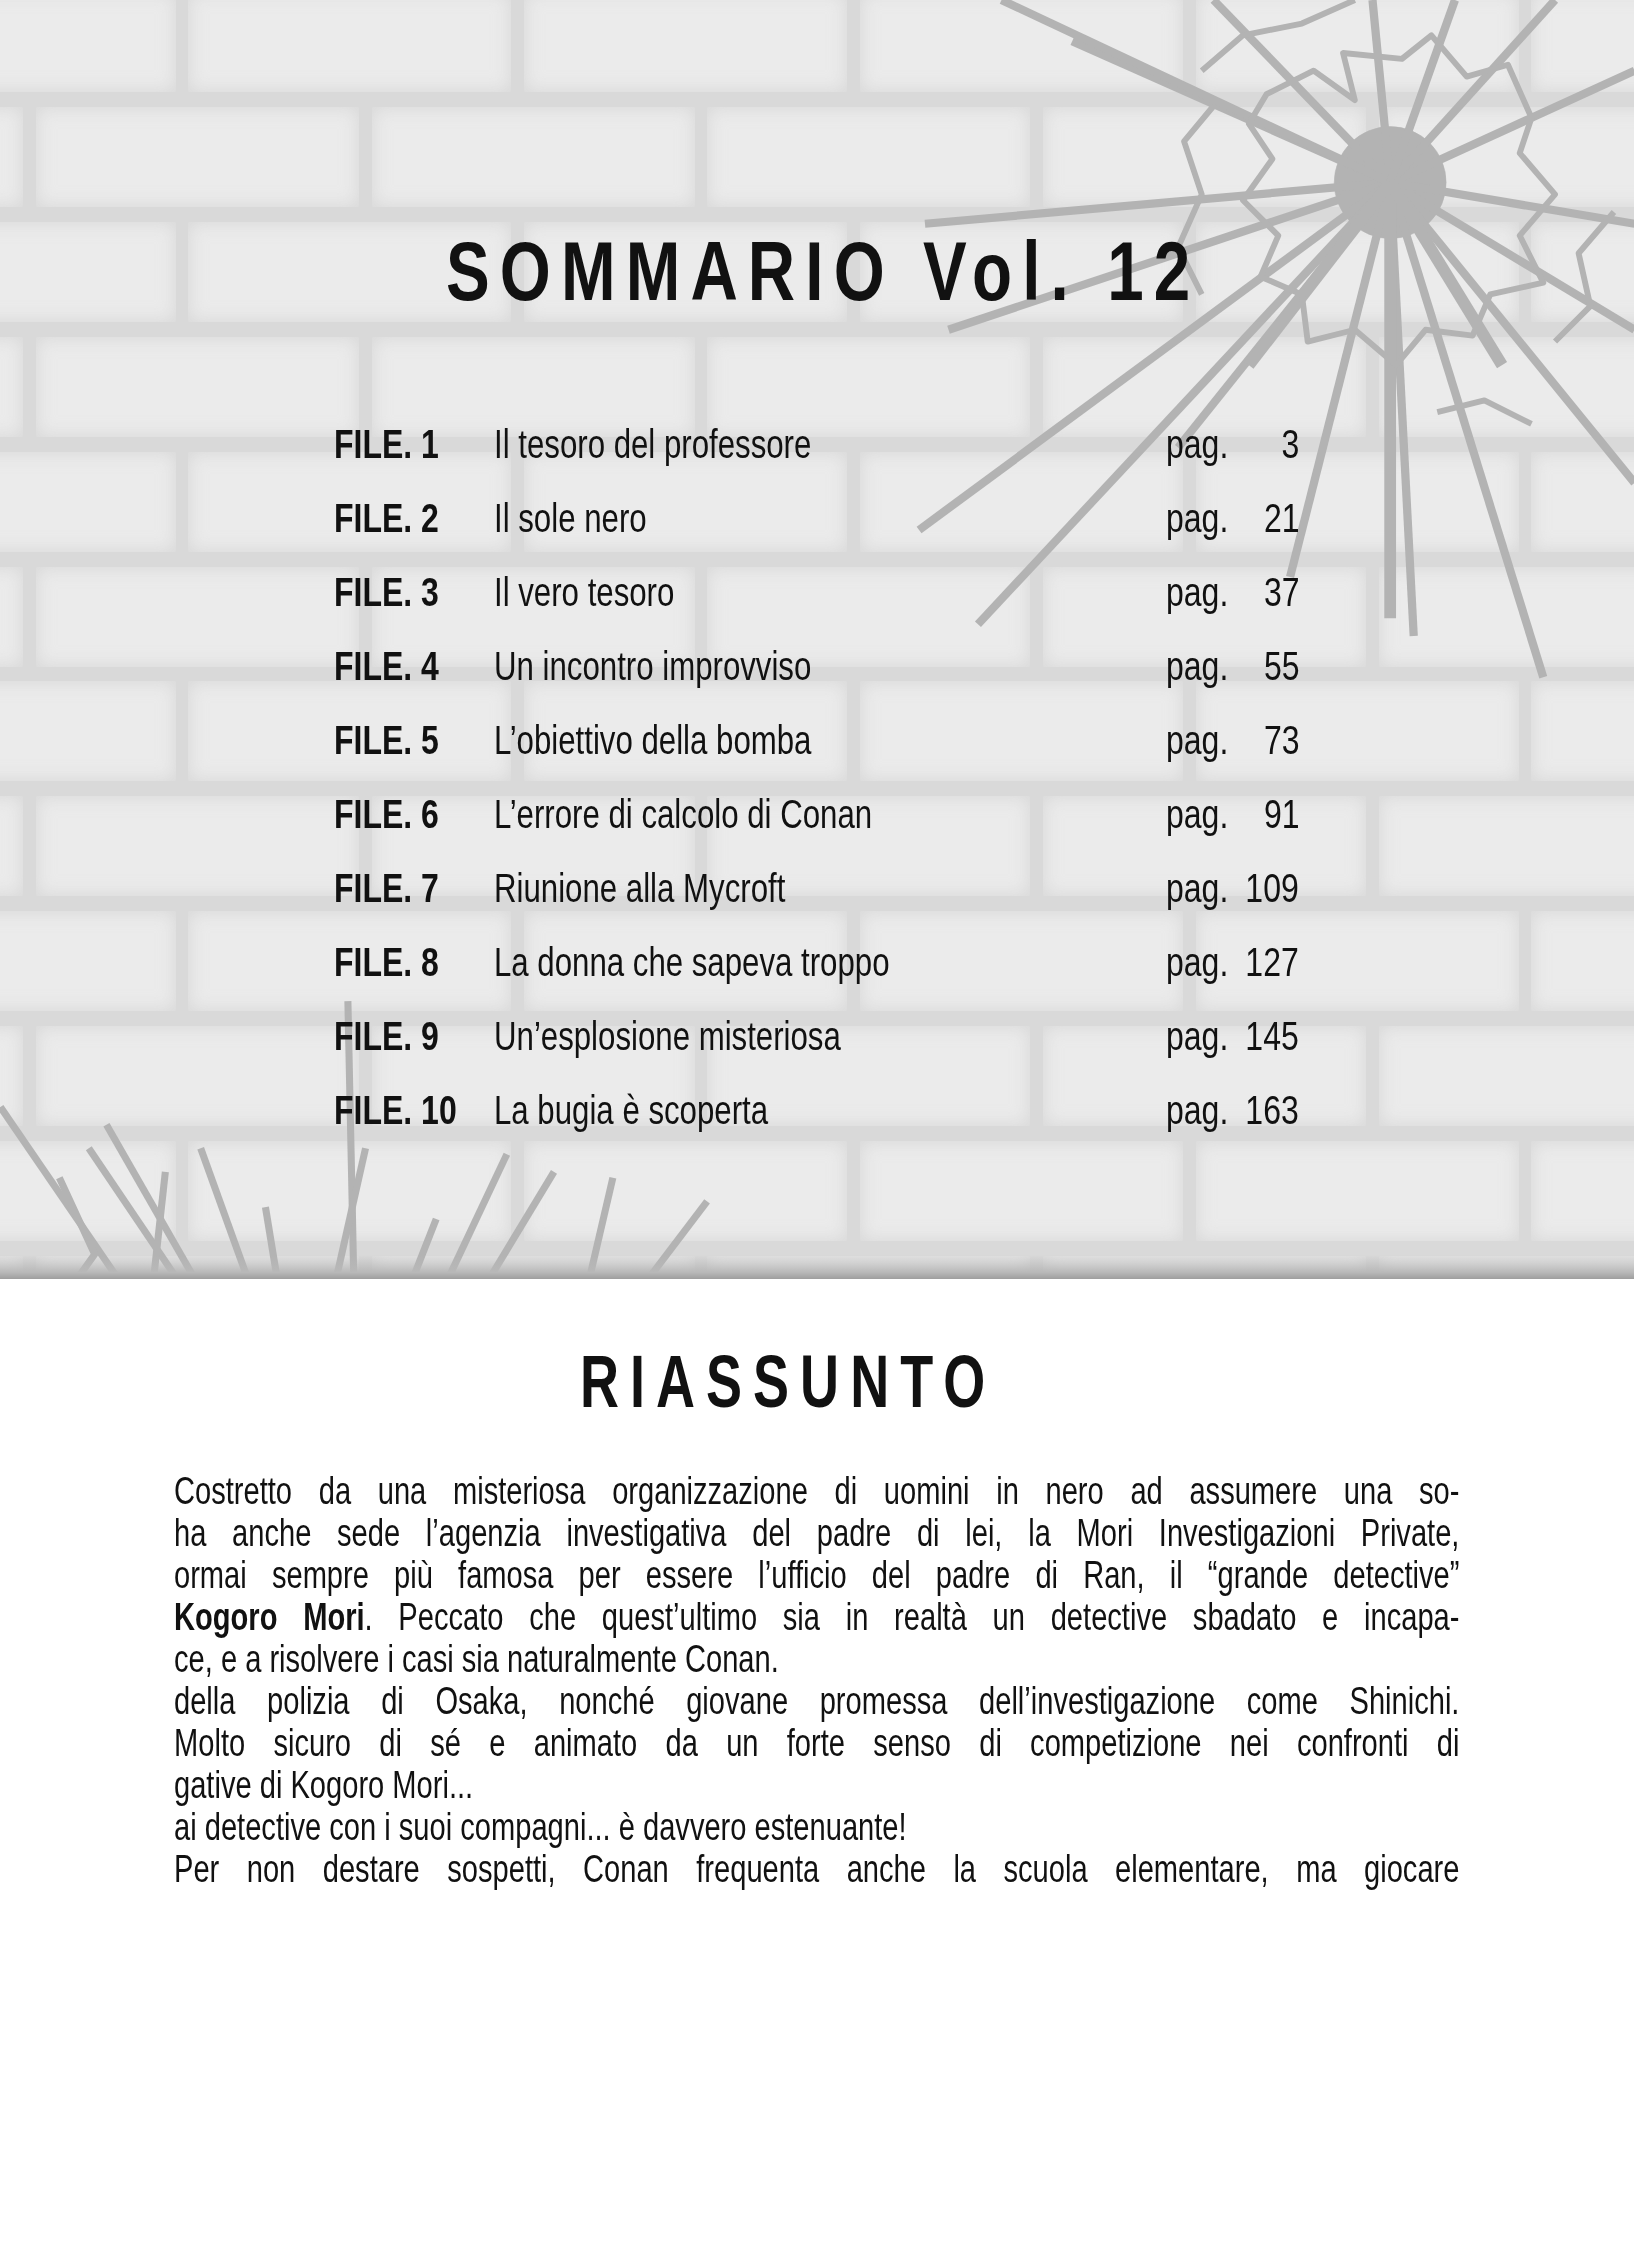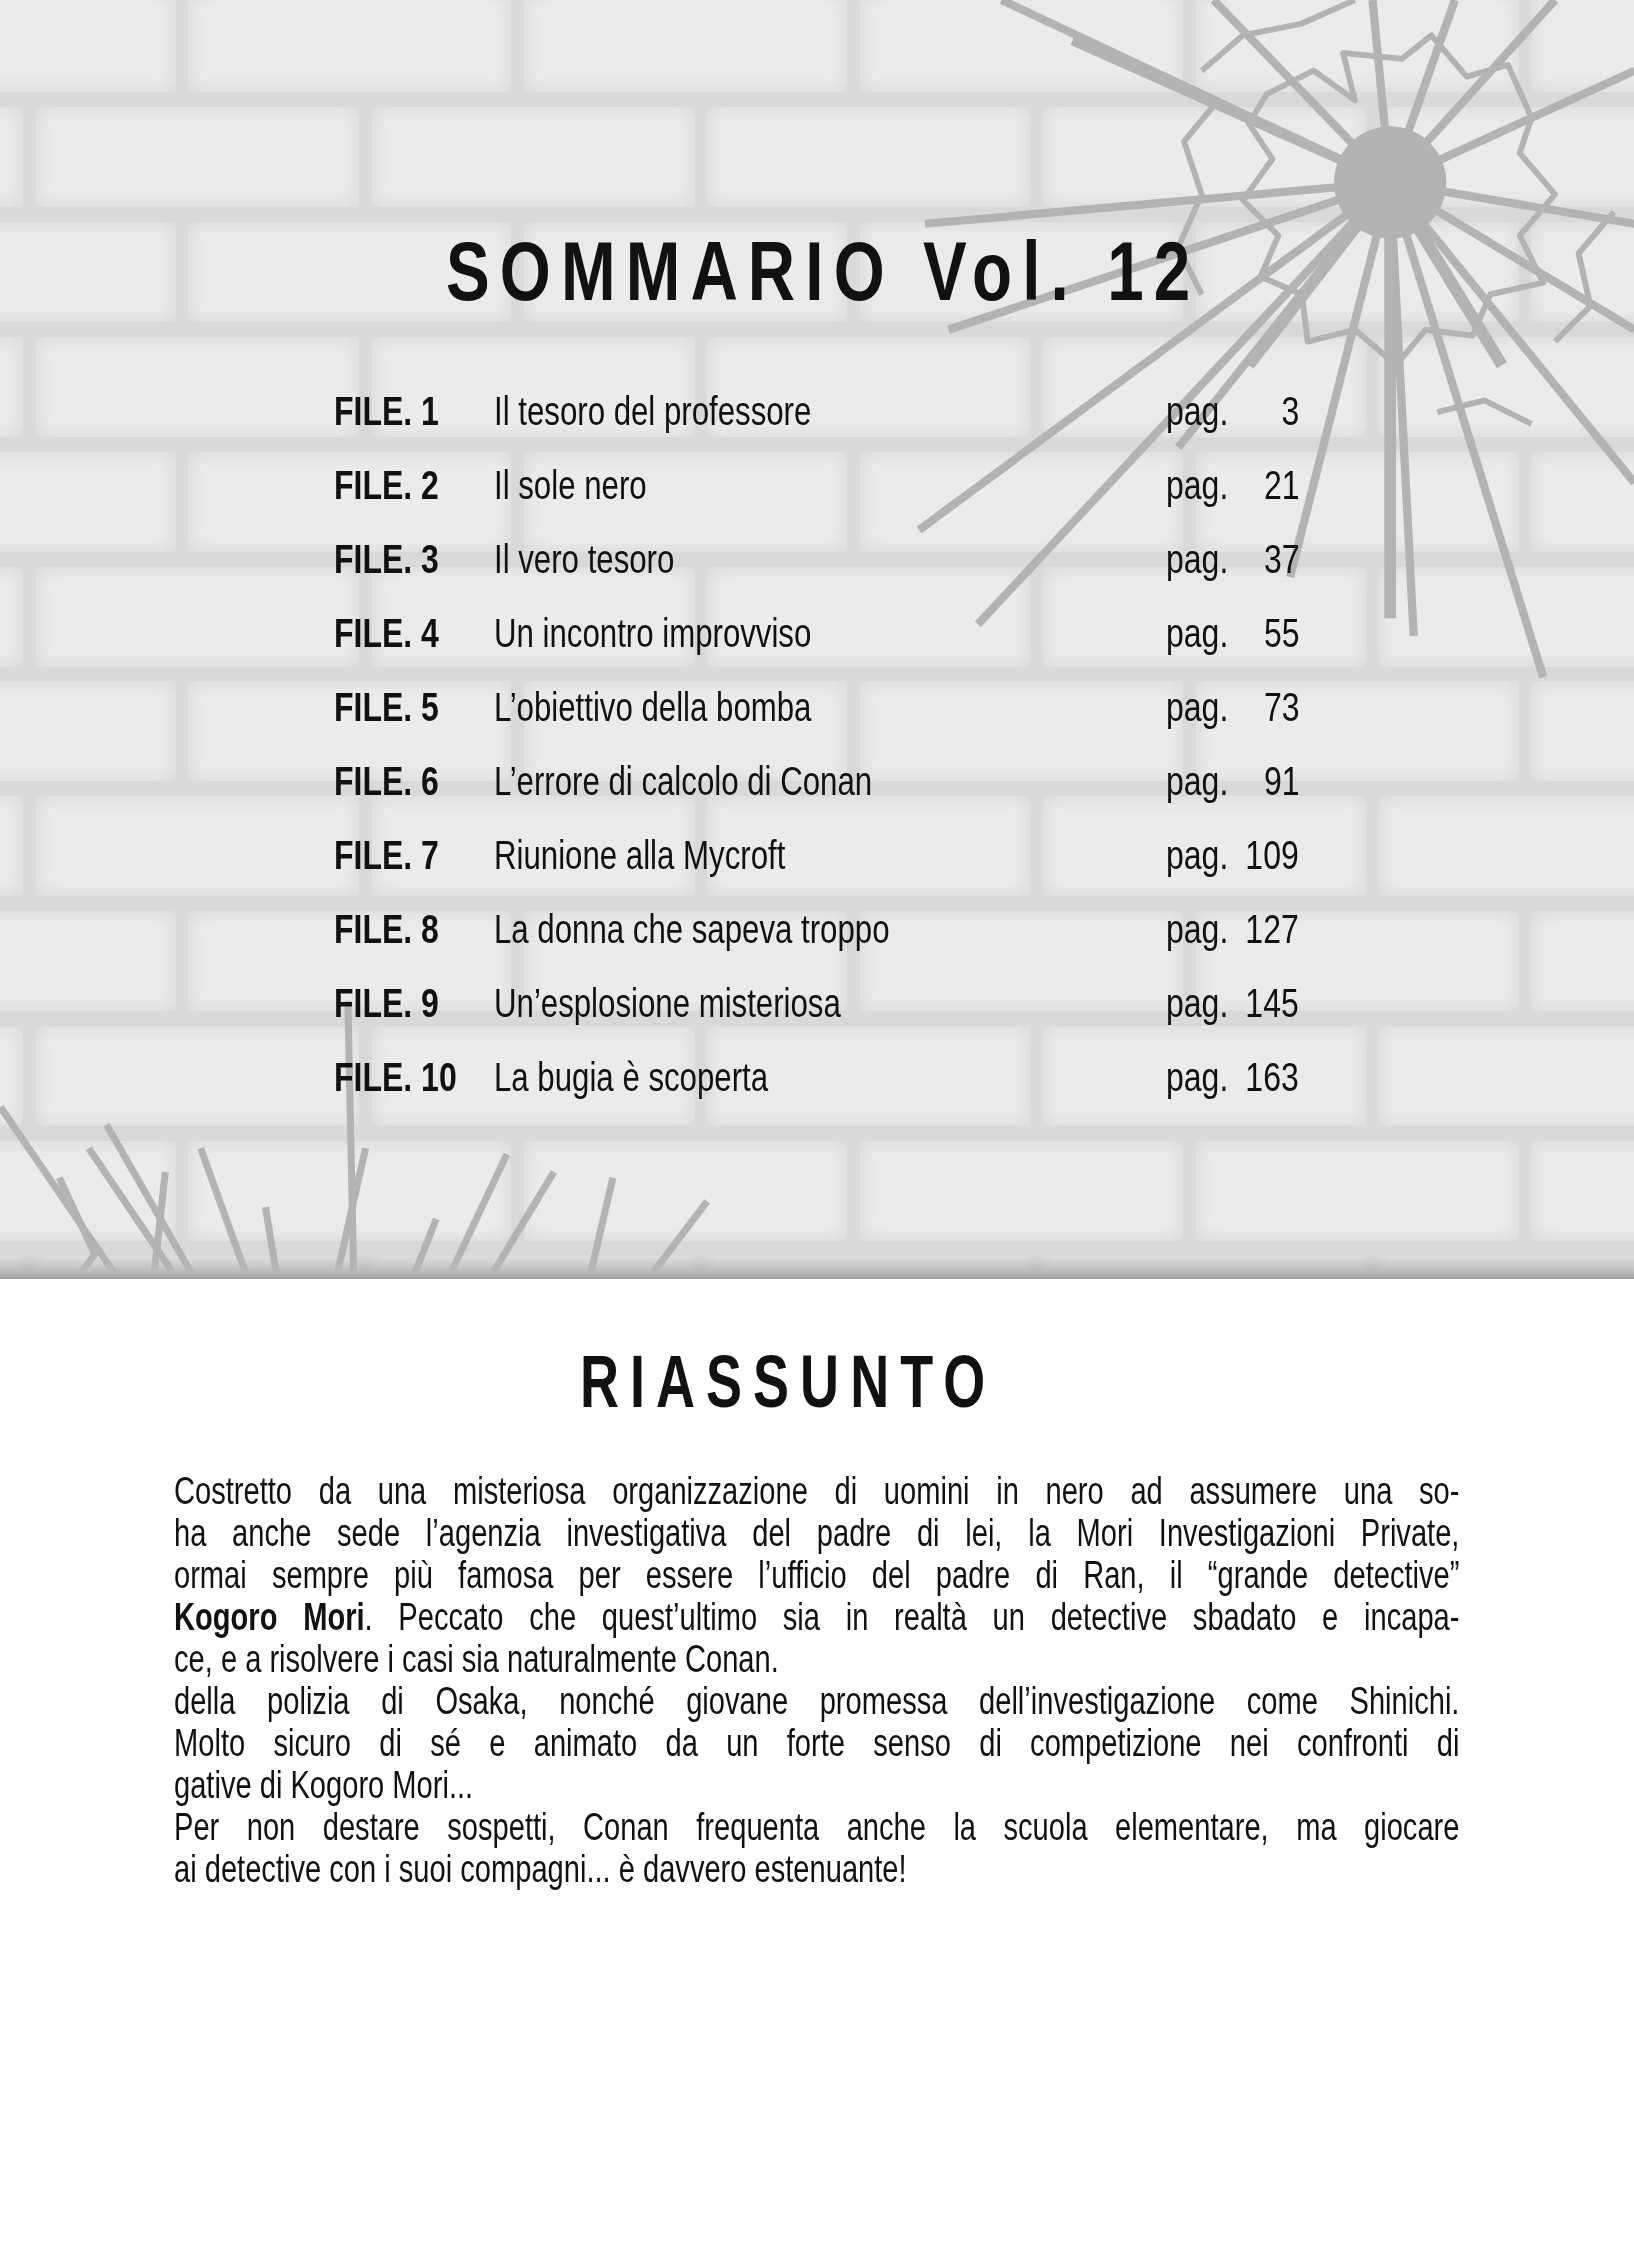--- a/index.html
+++ b/index.html
@@ -9,21 +9,21 @@
     background-color:#d9d9d9; }
   .course { position:absolute; left:0; width:1635px; height:100px; }
   .brick { position:absolute; top:0; height:100px; width:323px; background:#ebebeb;
     box-shadow: inset 0 0 17.7px rgba(200,200,200,0.6); border-radius:1.8px; }
   .bottom-band { position:absolute; left:0; top:1255px; width:1635px; height:25px;
     background:linear-gradient(to bottom, rgba(190,190,190,0) 0%, #b8b8b8 70%, #9a9a9a 100%); }
   .crack { position:absolute; left:0; top:0; width:1635px; height:1279px; pointer-events:none; }
   .title { position:absolute; left:446px; top:229px; font-weight:bold; font-size:84px;
     letter-spacing:13px; white-space:nowrap; transform:scaleX(0.78); transform-origin:left top; color:#111; line-height:1; }
 
-  .toc { position:absolute; left:334px; top:389px; width:972px;text-decoration:underline; }
+  .toc { position:absolute; left:334px; top:422px; width:972px;text-decoration:underline; }
   .toc-row { position:relative; height:74px; }
   .toc-file { position:absolute; left:0; top:0; font-weight:bold; font-size:40px; line-height:45px;
      transform:scaleX(0.8); transform-origin:left top; white-space:nowrap; }
   .toc-title { position:absolute; left:160px; top:0; font-size:40px; line-height:45px;
      transform:scaleX(0.78); transform-origin:left top; white-space:nowrap; }
   .toc-pag { position:absolute; left:832px; top:0; font-size:40px; line-height:45px;
      transform:scaleX(0.8); transform-origin:left top; white-space:nowrap; }
   .toc-num { position:absolute; right:7px; top:0; font-size:40px; line-height:45px;
      transform:scaleX(0.8); transform-origin:right top; white-space:nowrap; text-align:right; }
 
@@ -282,19 +282,19 @@
     <div class="sum-line">
       <div class="sum-inner"><span>della polizia di Osaka, nonché giovane promessa dell’investigazione come Shinichi.</span></div>
     </div>
     <div class="sum-line">
       <div class="sum-inner"><span>Molto sicuro di sé e animato da un forte senso di competizione nei confronti di</span></div>
     </div>
     <div class="sum-line">
       <div class="sum-inner last"><span>gative di Kogoro Mori...</span></div>
     </div>
     <div class="sum-line">
+      <div class="sum-inner last"><span>ai detective con i suoi compagni... è davvero estenuante!</span></div>
+    </div>
+    <div class="sum-line">
       <div class="sum-inner"><span>Per non destare sospetti, Conan frequenta anche la scuola elementare, ma giocare</span></div>
     </div>
-    <div class="sum-line">
-      <div class="sum-inner last"><span>ai detective con i suoi compagni... è davvero estenuante!</span></div>
-    </div>
   </div>
 
 
 </body></html>

